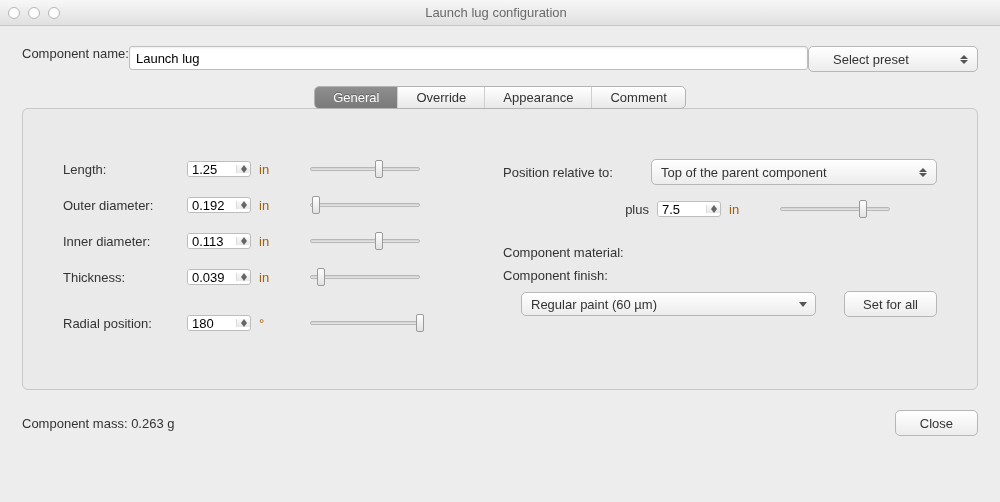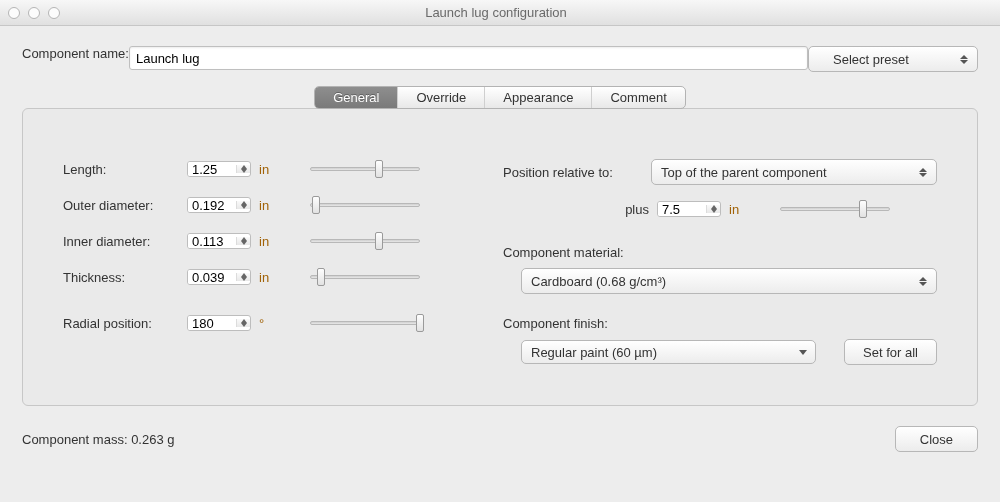--- a/index.html
+++ b/index.html
@@ -317,26 +317,20 @@
               </div>
           </div>
           <span class="unit">in</span>
           <div class="slider">
             <div class="track"></div>
               <div class="thumb" style="left: 75%;"></div>
           </div>
         </div>
 
         <div class="label-block">Component material:</div>
-        <div style="padding-left:18px; margin-bottom:22px;">
-          <div class="widebox">
-            <span>Cardboard (0.68 g/cm³)</span>
-            <span class="dsel-arrows"></span>
-          </div>
-        </div>
 
         <div class="label-block">Component finish:</div>
         <div class="finish-row" style="padding-left:18px;">
           <div class="widebox sm" style="flex:1">
             <span>Regular paint (60 µm)</span>
             <span class="single-arrow"></span>
           </div>
           <div class="btn">
             <span>Set for all</span>
           </div>

